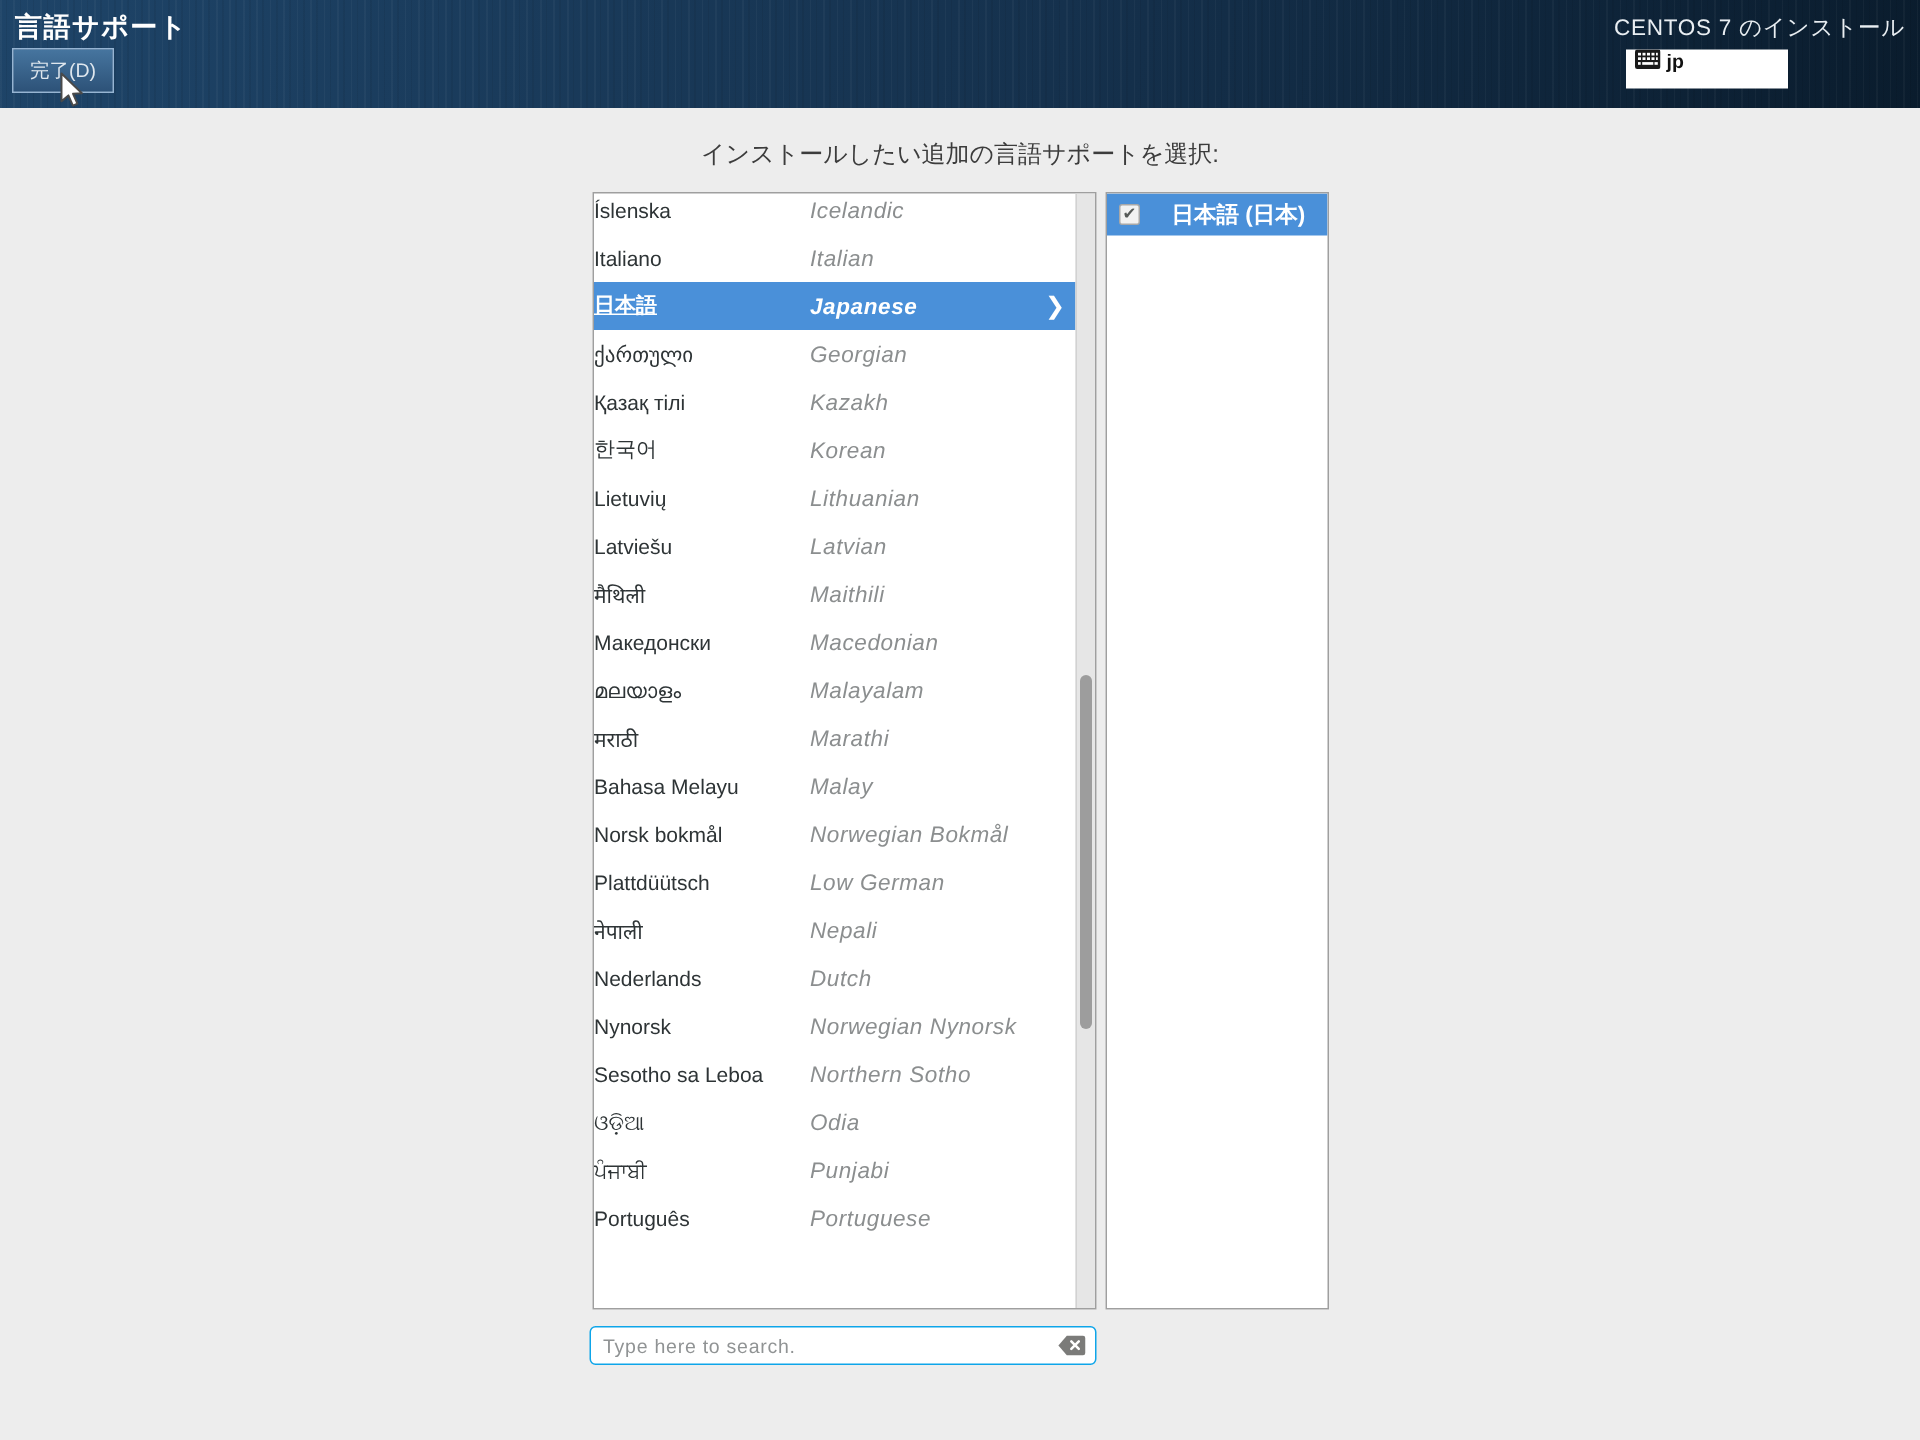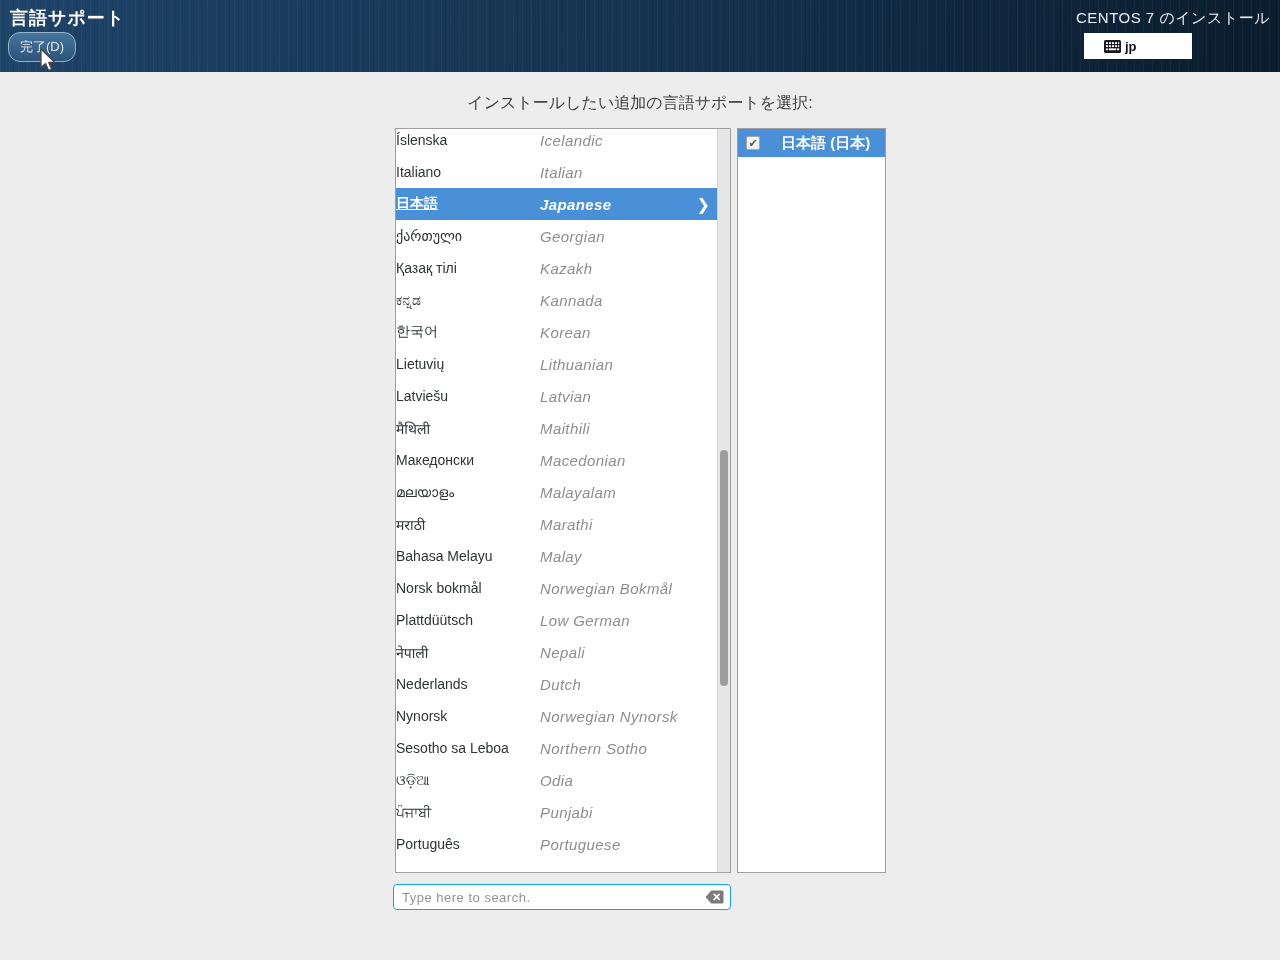--- a/index.html
+++ b/index.html
@@ -21,30 +21,30 @@
   }
   .screen-title {
     position: absolute; left: 10px; top: 6px;
     color: #ffffff; font-size: 18px; font-weight: bold; letter-spacing: 1px;
   }
   .done-btn {
     position: absolute; left: 8px; top: 32px;
     padding: 5px 11px;
     font-size: 13px; color: #dfe7ee;
     background: linear-gradient(to bottom, #46759f, #2d5278);
-    border: 1px solid #96b4d2; border-radius: 12px;
+    border: 1px solid #96b4d2; border-radius: 0;
     font-family: inherit; cursor: pointer;
   }
   .product-title {
     position: absolute; right: 10px; top: 9px;
     color: #e9eef2; font-size: 15px; letter-spacing: 0.5px;
   }
   .kbd-indicator {
     position: absolute; left: 1084px; top: 33px; width: 108px; height: 26px;
-    background: #ffffff; display: flex; align-items: center; padding-left: 20px;
+    background: #ffffff; display: flex; align-items: flex-start; padding-left: 6px;
   }
   .kbd-indicator .kbd-icon { display: inline-flex; margin-right: 4px; }
   .kbd-layout { font-size: 13px; font-weight: bold; color: #111; }
 
   
   .instruction {
     position: absolute; top: 93px; left: 0; width: 100%;
     text-align: center; font-size: 16px; color: #3c3c3c;
   }
 
@@ -172,24 +172,20 @@
       </div>
       <div class="lang-row">
         <span class="native">ქართული</span>
         <span class="english">Georgian</span>
       </div>
       <div class="lang-row">
         <span class="native">Қазақ тілі</span>
         <span class="english">Kazakh</span>
       </div>
       <div class="lang-row">
-        <span class="native">ಕನ್ನಡ</span>
-        <span class="english">Kannada</span>
-      </div>
-      <div class="lang-row">
         <span class="native">한국어</span>
         <span class="english">Korean</span>
       </div>
       <div class="lang-row">
         <span class="native">Lietuvių</span>
         <span class="english">Lithuanian</span>
       </div>
       <div class="lang-row">
         <span class="native">Latviešu</span>
         <span class="english">Latvian</span>

